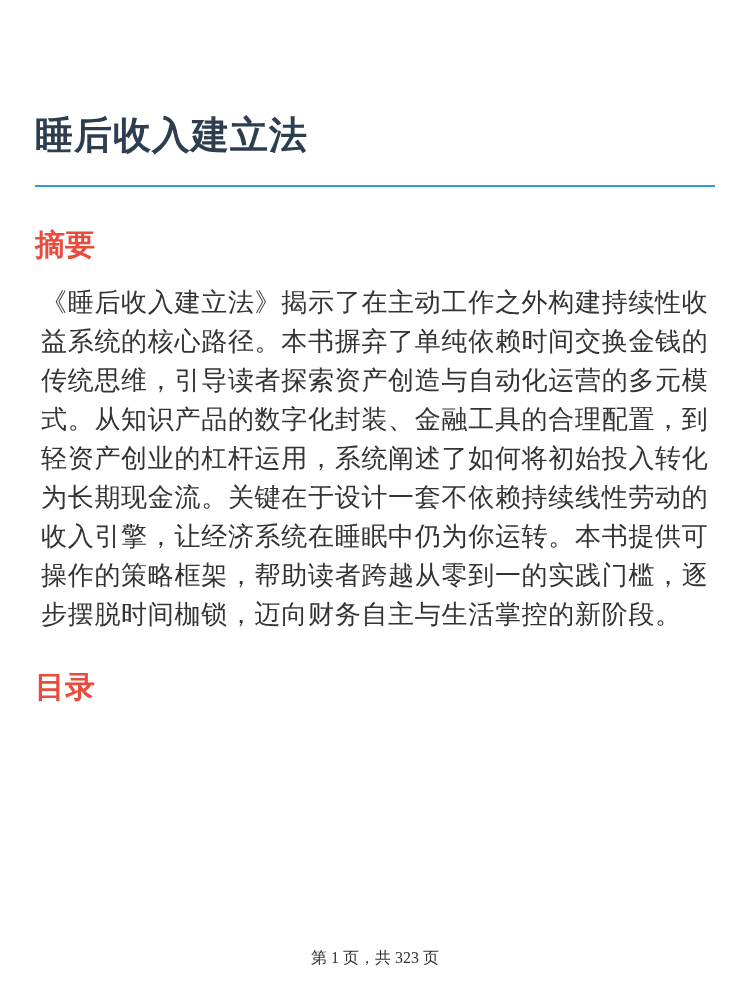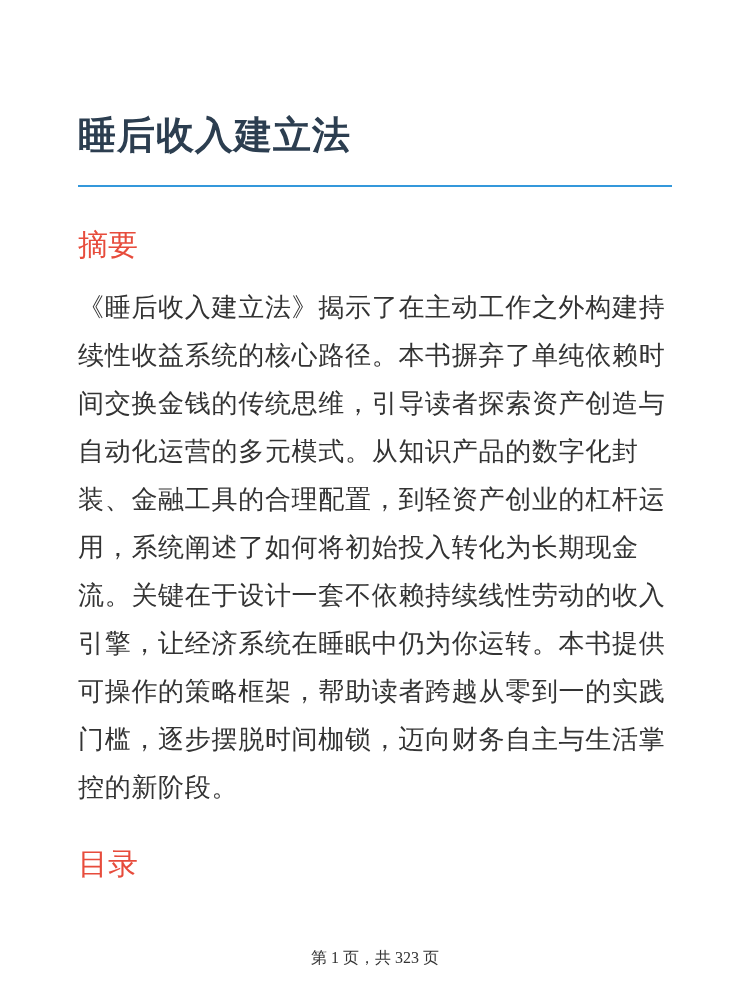--- a/index.html
+++ b/index.html
@@ -13,51 +13,51 @@
   body{
     width:750px;height:1000px;
     background:#ffffff;
     font-family:"Liberation Sans","DejaVu Sans",sans-serif;
     color:var(--c-body);
     overflow:hidden;
   }
   .page{
     position:relative;
     width:750px;height:1000px;
-    padding:0 78px;
+    padding:0 35px;
   }
   .doc-title{
     margin:0;
     padding-top:112px;
     font-size:38px;
     line-height:1.25;
     font-weight:700;
     color:var(--c-title);
     letter-spacing:1px;
   }
   .title-divider{
     border:none;
     border-top:2px solid var(--c-divider);
     margin:25px 0 0 0;
     height:0;
   }
   .section-heading{
     margin:40px 0 0 0;
     font-size:30px;
     line-height:1.2;
-    font-weight:400;
+    font-weight:700;
     color:var(--c-heading);
   }
   .section-heading.toc{
     margin-top:35px;
   }
   .abstract-text{
-    margin:20px 0 0 0;
+    margin:20px 0 0 6px;
     font-size:26px;
-    line-height:48px;
+    line-height:39px;
     letter-spacing:0.7px;
     color:var(--c-body);
     text-align:left;
   }
   ul.toc-list{
     margin:22px 0 0 0;
     padding-left:50px;
     list-style:disc;
   }
   ul.toc-list > li{

